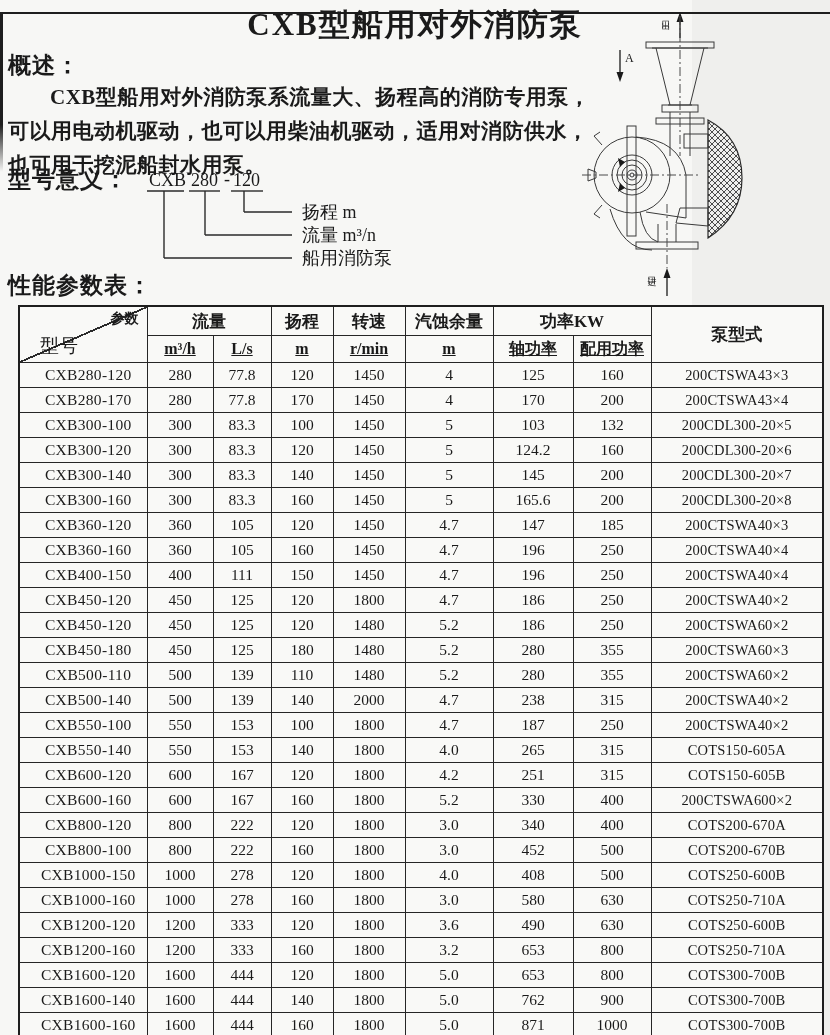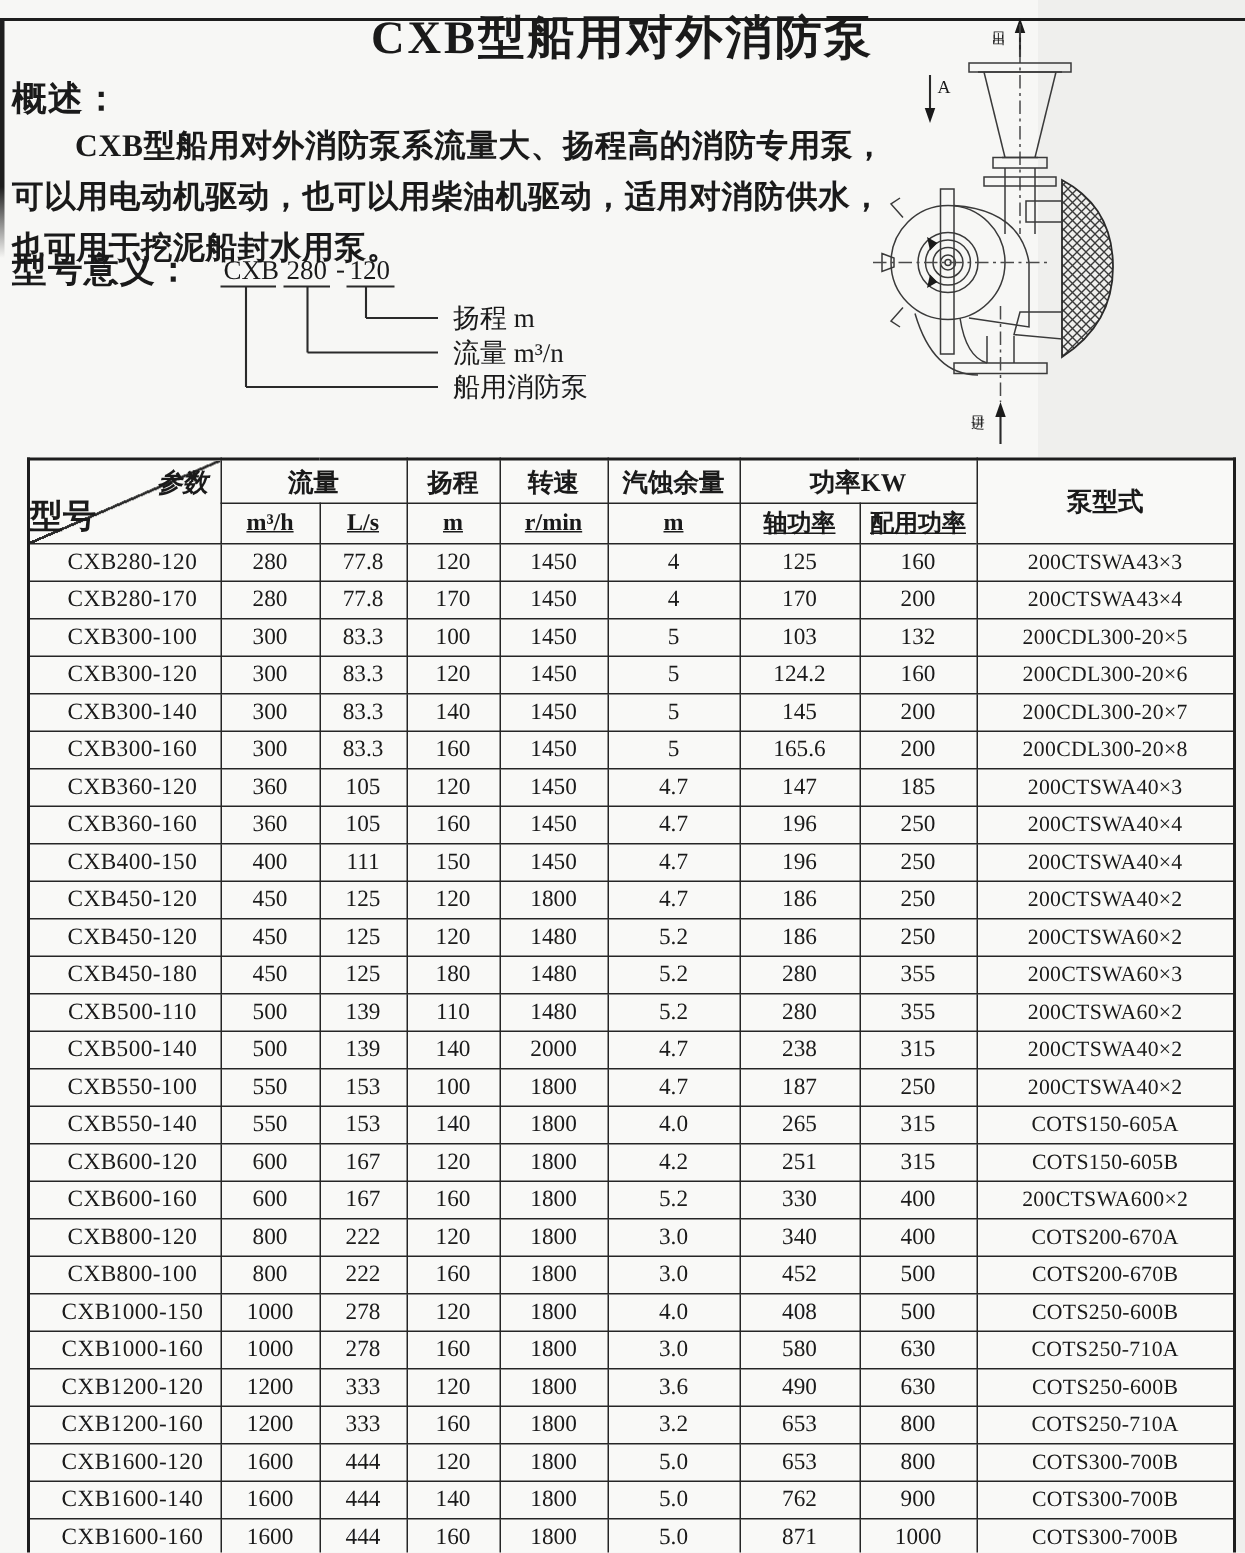--- a/index.html
+++ b/index.html
@@ -64,22 +64,22 @@
   td.type-col{font-size:14.5px !important;letter-spacing:0.2px;}
   th.corner-cell{
     position:relative;
     background:
       linear-gradient(to bottom right,
         rgba(0,0,0,0) calc(50% - 0.9px),
         #2a2a2a calc(50% - 0.9px),
         #2a2a2a calc(50% + 0.9px),
         rgba(0,0,0,0) calc(50% + 0.9px));
   }
-  th.corner-cell .c-top{position:absolute;top:3px;right:8px;font-size:17px;font-weight:bold;font-style:italic;}
-  th.corner-cell .c-bottom{position:absolute;bottom:3px;left:0;font-size:22px;font-weight:bold;}
+  th.corner-cell .c-top{position:absolute;top:3px;right:8px;font-size:14px;font-weight:bold;}
+  th.corner-cell .c-bottom{position:absolute;bottom:3px;left:20px;font-size:19px;font-weight:normal;}
 </style>
 </head>
 <body>
 
 <div class="page">
 
   <div class="top-rule"></div>
   <div class="left-rule"></div>
 
   <h1 class="page-title">CXB型船用对外消防泵</h1>
@@ -177,20 +177,21 @@
       <line class="thin-line" x1="78" y1="218" x2="78" y2="236"></line>
       <line class="thin-line" x1="96" y1="218" x2="96" y2="236"></line>
       <rect class="thin-line" x="56" y="236" width="62" height="7"></rect>
       <line class="cl" x1="87" y1="198" x2="87" y2="262"></line>
       <line class="mono-line" x1="87" y1="290" x2="87" y2="268"></line>
       <polygon points="87,262 83.5,272 90.5,272" fill="#1a1a1a"></polygon>
       <text class="diag-text vtext" x="72" y="264" font-size="9">进口</text>
     </g>
   </svg>
 
+  <h2 class="sec-heading" id="table-heading">性能参数表：</h2>
 
   <table class="perf">
     <colgroup>
       <col style="width:128px">
         <col style="width:66px">
         <col style="width:58px">
       <col style="width:62px">
         <col style="width:72px">
         <col style="width:88px">
       <col style="width:80px">

